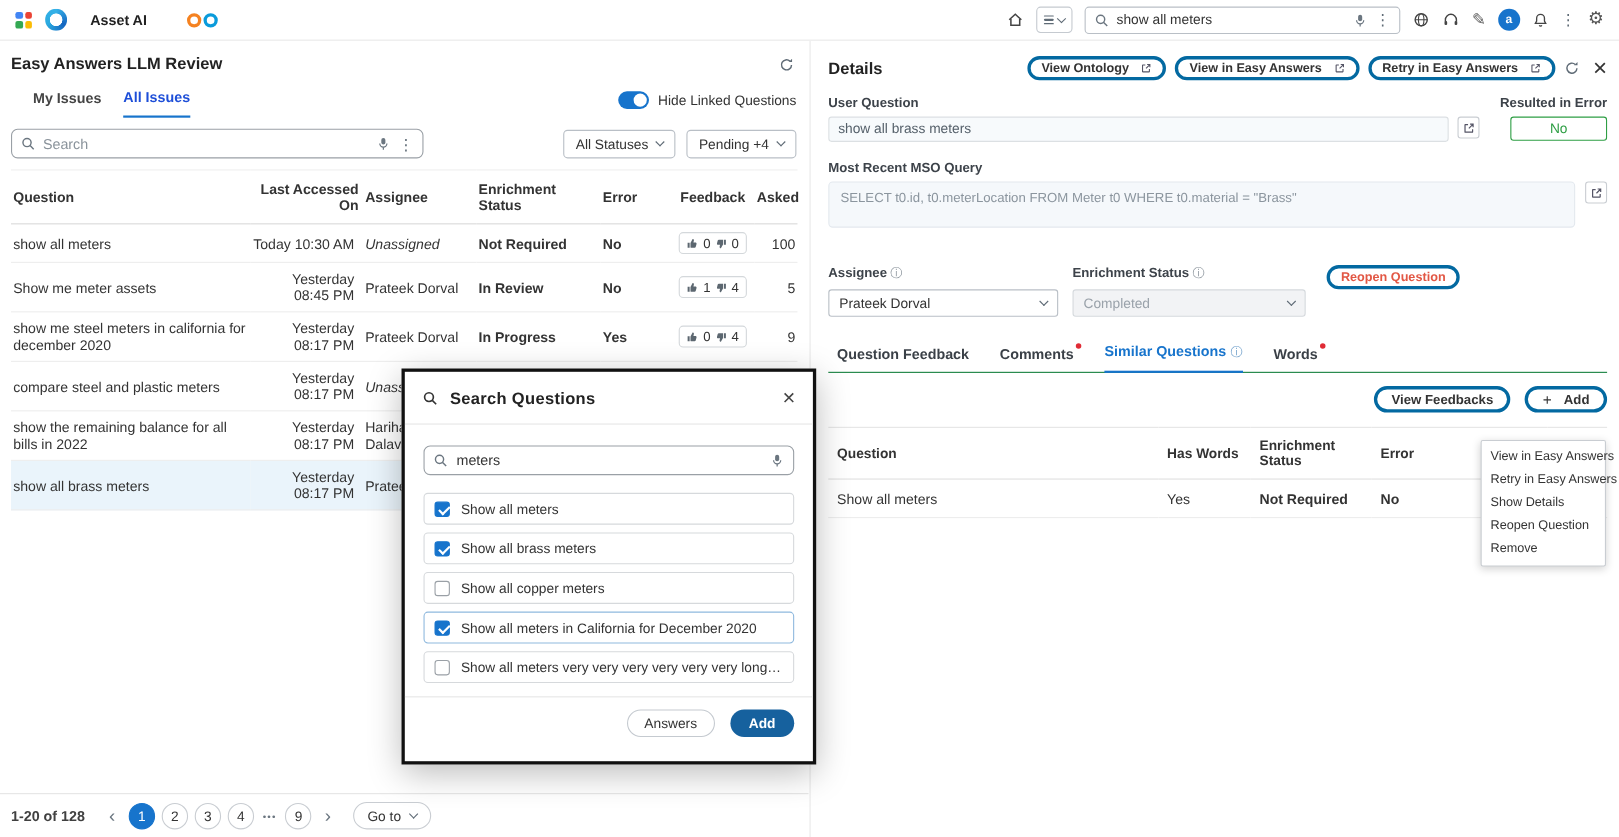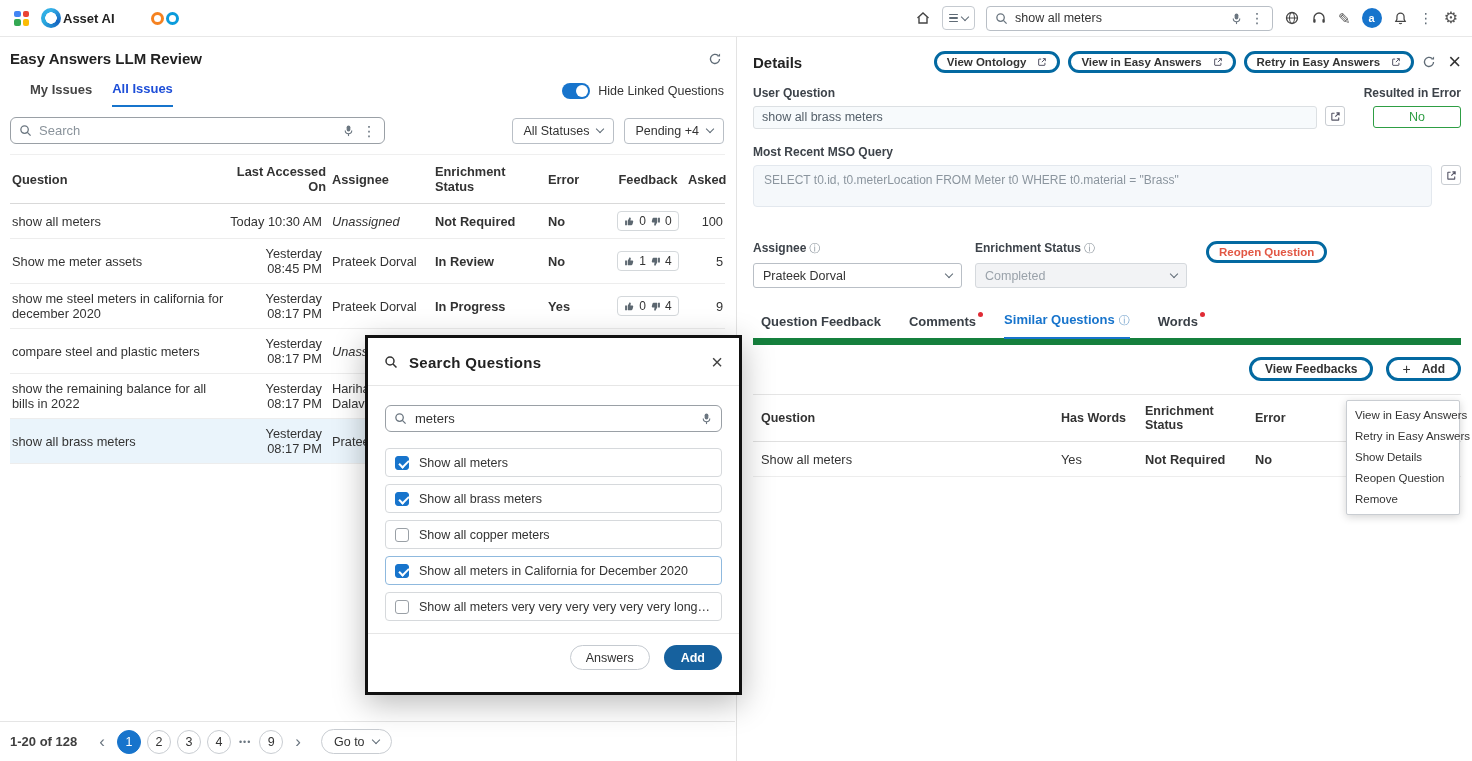--- a/index.html
+++ b/index.html
@@ -10,21 +10,21 @@
   }
   svg { display:block; }
 
   
   .topbar { position:absolute; top:0; left:0; right:0; height:37px; border-bottom:1px solid #e8e8e8;
     display:flex; align-items:center; padding:0 14px; gap:12px; background:#fff; z-index:10; }
   .grid-logo { width:15px; height:15px; display:grid; grid-template-columns:1fr 1fr; gap:2px; cursor:pointer; }
   .grid-logo i { border-radius:2px; }
   .grid-logo .g1{background:#4285F4}.grid-logo .g2{background:#EA4335}
   .grid-logo .g3{background:#34A853}.grid-logo .g4{background:#FBBC05}
-  .brand { display:flex; align-items:center; gap:2px; }
+  .brand { display:flex; align-items:center; gap:21px; }
   .brand-circle { width:20px; height:20px; border-radius:50%;
     background: radial-gradient(circle at center, #fff 0 5.5px, transparent 6px),
                 conic-gradient(#35b2e8, #1565c0, #2aa9df, #35b2e8); }
   .brand-name { font-size:13px; font-weight:bold; color:#222; }
   .alation-logo { display:flex; align-items:center; gap:2px; margin-left:24px; }
   .alation-logo .ring { width:13px; height:13px; border-radius:50%; display:inline-block; }
   .alation-logo .orange { border:3.5px solid #F58220; }
   .alation-logo .blue { border:3.5px solid #0A9BDB; }
   .tb-right { margin-left:auto; display:flex; align-items:center; gap:11px; }
   .tb-iconbtn { cursor:pointer; display:flex; align-items:center; justify-content:center; }
@@ -121,21 +121,21 @@
     font-size:12px; color:#8b959e; padding:7px 10px; }
   .mso-row .expand-btn { margin-left:auto; }
   .form-row { display:flex; margin-top:34px; }
   .field .lbl { display:block; margin-bottom:7px; }
   .select { height:25px; border:1px solid #b9bfc6; border-radius:3px; background:#fff; display:flex;
     align-items:center; padding:0 9px; font-size:12.5px; color:#333; cursor:pointer; }
   .select .caret { margin-left:auto; }
   .select.disabled { background:#F2F3F5; border-color:#d5d9dd; color:#9aa2aa; }
   .w209{width:209px}.w212{width:212px;margin-left:13px}
   .reopen { margin-left:19px; margin-bottom:2px; color:#E25744; }
-  .dp-tabs { display:flex; align-items:flex-end; gap:28px; margin-top:24px; border-bottom:7px solid #15803d; padding-left:8px; }
+  .dp-tabs { display:flex; align-items:flex-end; gap:28px; margin-top:24px; border-bottom:1px solid #15803d; padding-left:8px; }
   .dtab { font-size:13px; font-weight:bold; color:#3a4047; padding-bottom:9px; cursor:pointer; position:relative; }
   .dtab.active { color:#1774CC; border-bottom:2px solid #1774CC; margin-bottom:-1px; }
   .dtab .info { color:#6f9fca; font-weight:normal; font-size:11px; margin-left:4px; }
   .reddot { position:absolute; top:-2px; right:-7px; width:5px; height:5px; border-radius:50%; background:#E02B35; }
   .sq-actions { display:flex; justify-content:flex-end; gap:13px; margin-top:12px; }
   .sq-actions .pill { height:24px; font-size:12px; padding:0 13px; }
   .plus { font-size:14px; font-weight:normal; }
   .sq-table { width:100%; border-collapse:collapse; table-layout:fixed; margin-top:13px; }
   .sq-table th { font-size:12.5px; font-weight:bold; color:#333; text-align:left; padding:9px 2px 9px 8px;
     border-top:1px solid #e5e5e5; border-bottom:1px solid #e0e0e0; }

